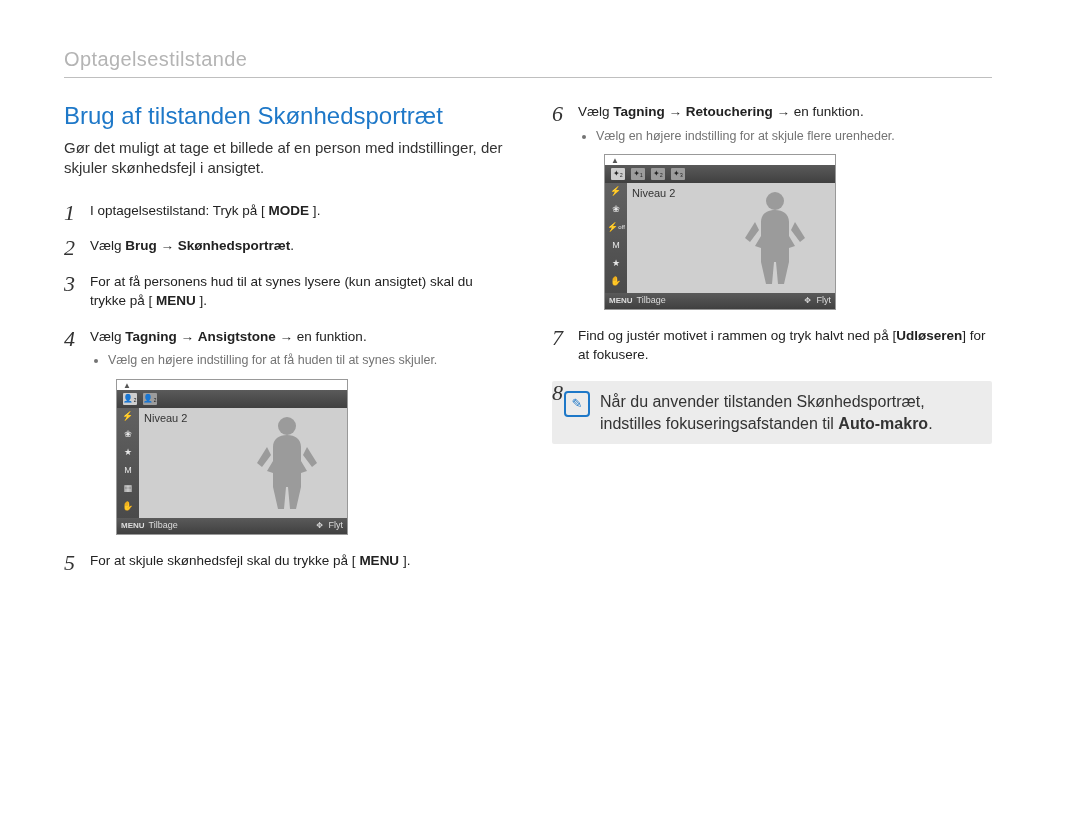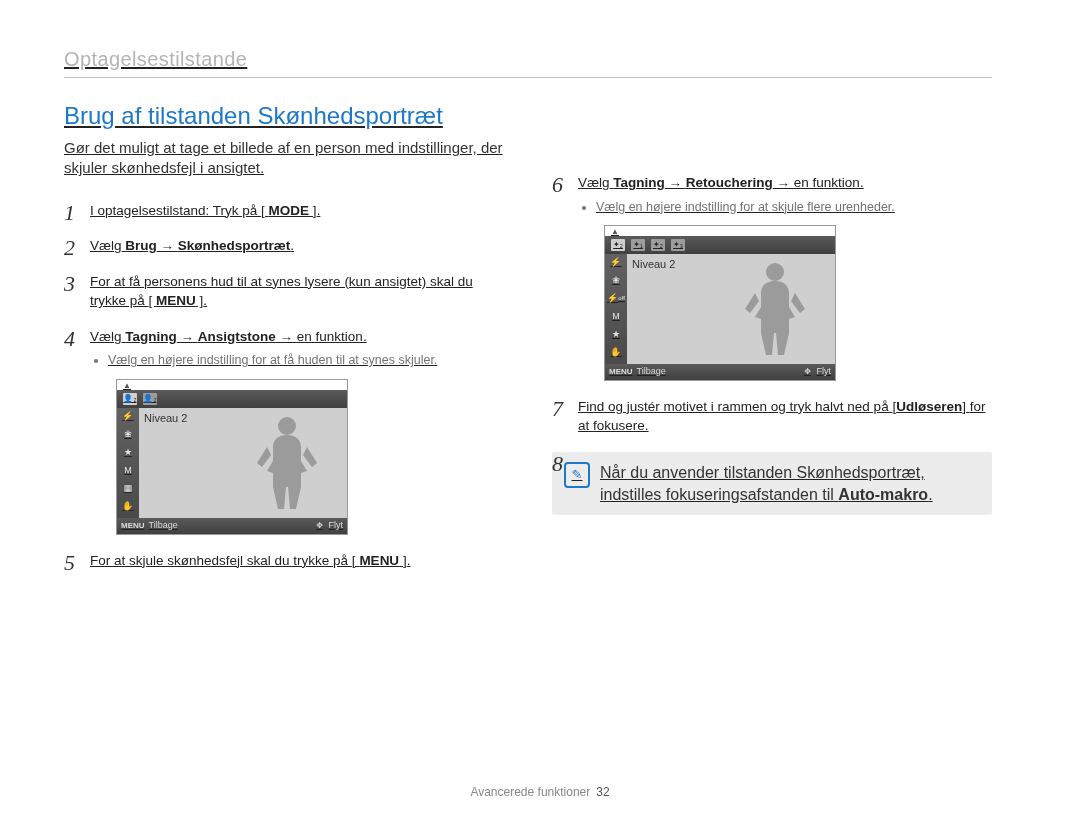--- a/index.html
+++ b/index.html
@@ -11,35 +11,34 @@
     font-family: Arial, Helvetica, sans-serif;
     color: #222;
     position: relative;
   }
   .page {
     box-sizing: border-box;
     width: 1080px;
     height: 815px;
     padding: 48px 88px 32px 64px;
     position: relative;
-    text-decoration: underline;
   }
   .section-header {
     font-size: 20px;
     color: #b4b4b4;
     letter-spacing: 0.4px;
     font-weight: 300;
     border-bottom: 1px solid #bfbfbf;
     padding-bottom: 6px;
     margin-bottom: 24px;
   }
   .columns {
     display: flex;
     gap: 48px;
-    align-items: center;
+    align-items: flex-start;
   }
   .col {
     flex: 1 1 0;
   }
   h2.title {
     color: #1e78c8;
     font-weight: 400;
     font-size: 24px;
     margin: 0 0 8px 0;
   }
@@ -345,16 +344,13 @@
 
       <div class="note">
         <div class="note-icon">✎</div>
         <div class="note-text">
           <span>Når du anvender tilstanden Skønhedsportræt, indstilles fokuseringsafstanden til</span> <b>Auto-makro</b><span>.</span>
         </div>
       </div>
     </div>
   </div>
 
-  <div class="footer">
-    <span>Avancerede funktioner</span><span class="pg">32</span>
-  </div>
 </div>
 
 </body></html>

